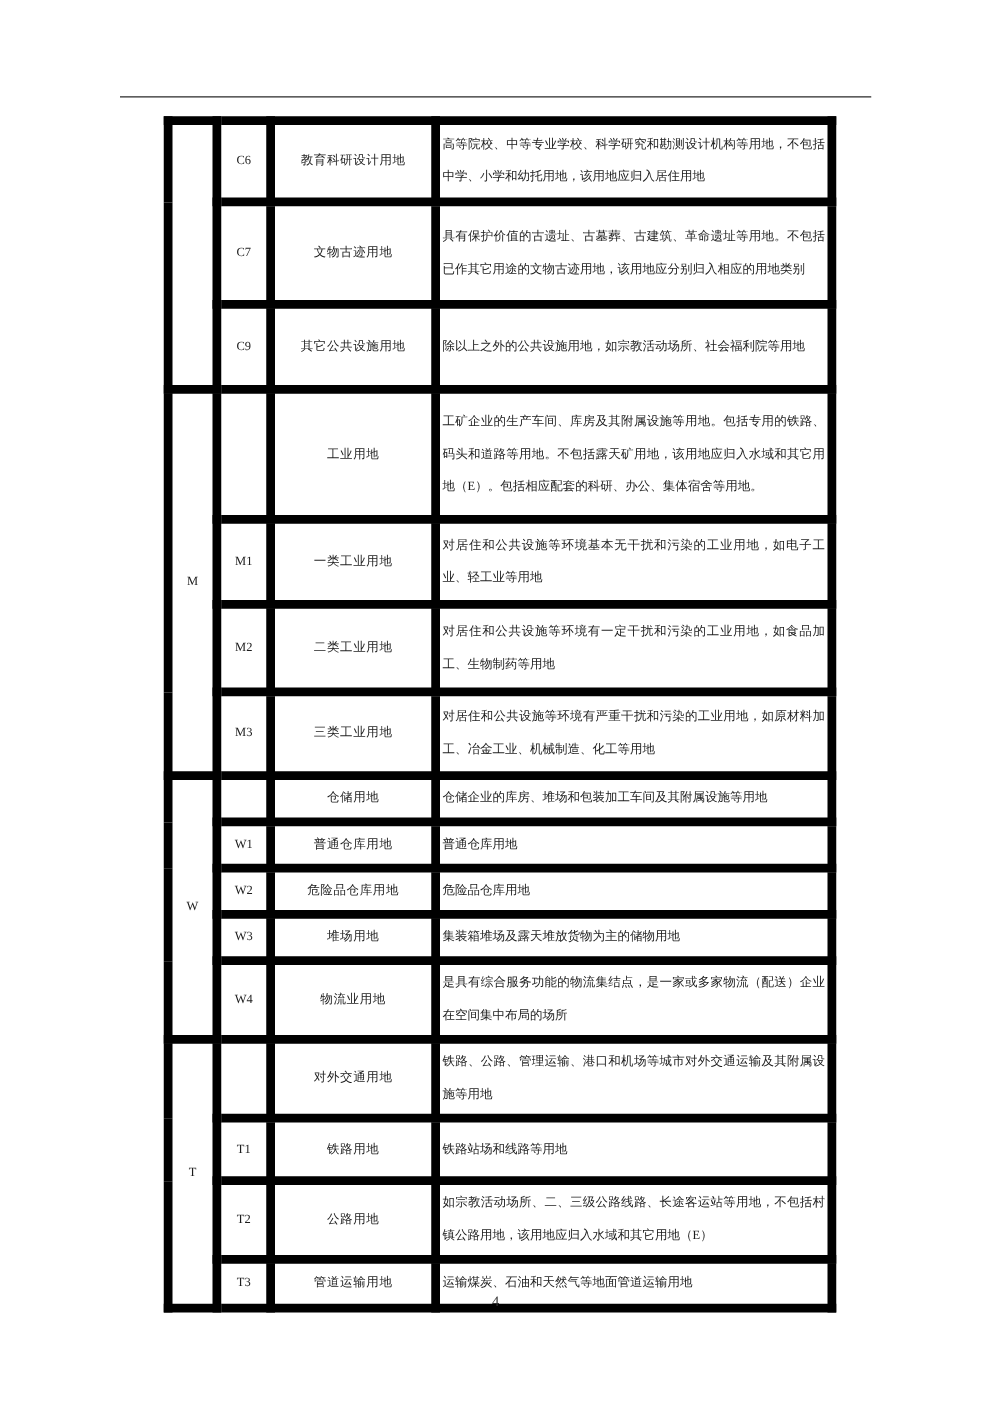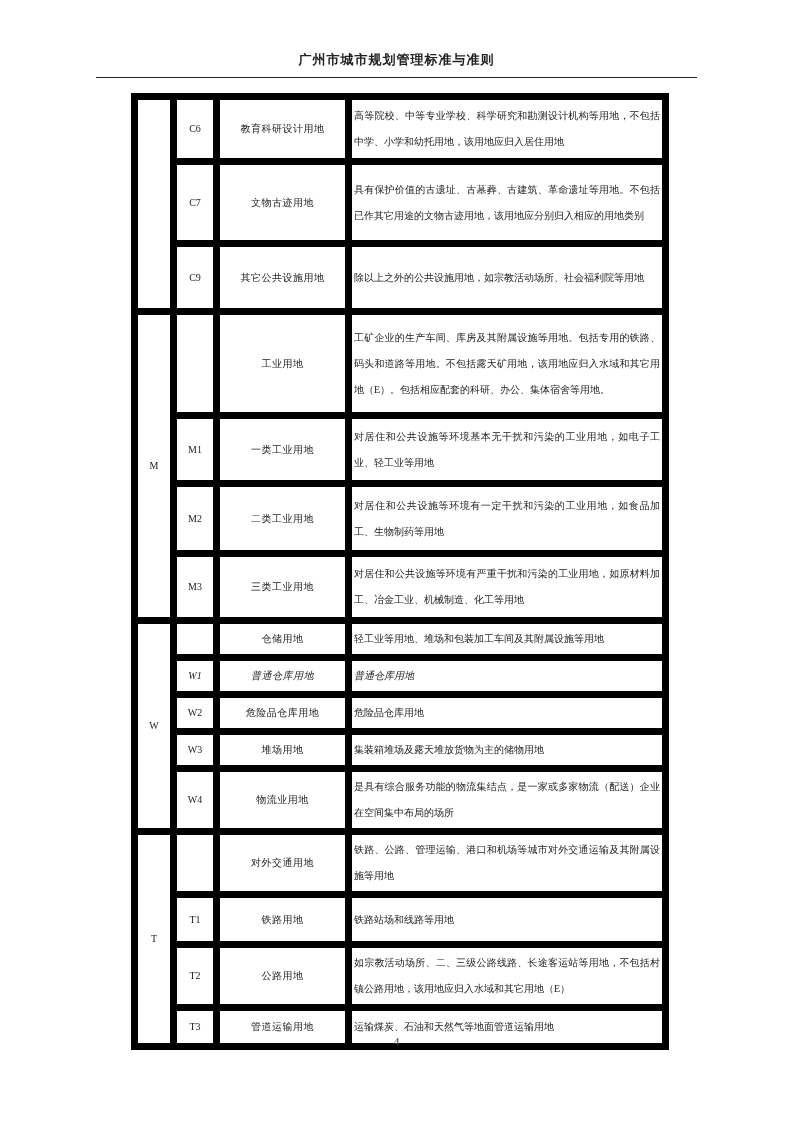--- a/index.html
+++ b/index.html
@@ -47,21 +47,20 @@
   .page-number {
     position: absolute; top: 1036px; left: 0; width: 793px;
     text-align: center; font-size: 11.5px; color: #333;
   }
 </style>
 </head>
 <body>
 
 <div class="page">
 
-  <div class="header-title">广州市城市规划管理标准与准则</div>
 
   <div class="header-rule"></div>
 
   <table class="land-table">
     <colgroup>
       <col style="width:39px">
       <col style="width:43px">
       <col style="width:132px">
       <col style="width:317px">
     </colgroup>
@@ -100,23 +99,23 @@
         </tr>
         <tr style="height: 67px;">
           <td class="col-code">M3</td>
           <td class="col-name">三类工业用地</td>
           <td class="col-desc">对居住和公共设施等环境有严重干扰和污染的工业用地，如原材料加工、冶金工业、机械制造、化工等用地</td>
         </tr>
         <tr style="height: 33px;">
           <td rowspan="5" class="col-letter">W</td>
           <td class="col-code"></td>
           <td class="col-name">仓储用地</td>
-          <td class="col-desc">轻工业等用地、堆场和包装加工车间及其附属设施等用地</td>
+          <td class="col-desc">仓储企业的库房、堆场和包装加工车间及其附属设施等用地</td>
         </tr>
-        <tr style="height: 36px; font-style: italic;">
+        <tr style="height: 36px;">
           <td class="col-code">W1</td>
           <td class="col-name">普通仓库用地</td>
           <td class="col-desc">普通仓库用地</td>
         </tr>
         <tr style="height: 36px;">
           <td class="col-code">W2</td>
           <td class="col-name">危险品仓库用地</td>
           <td class="col-desc">危险品仓库用地</td>
         </tr>
         <tr style="height: 22px;">

